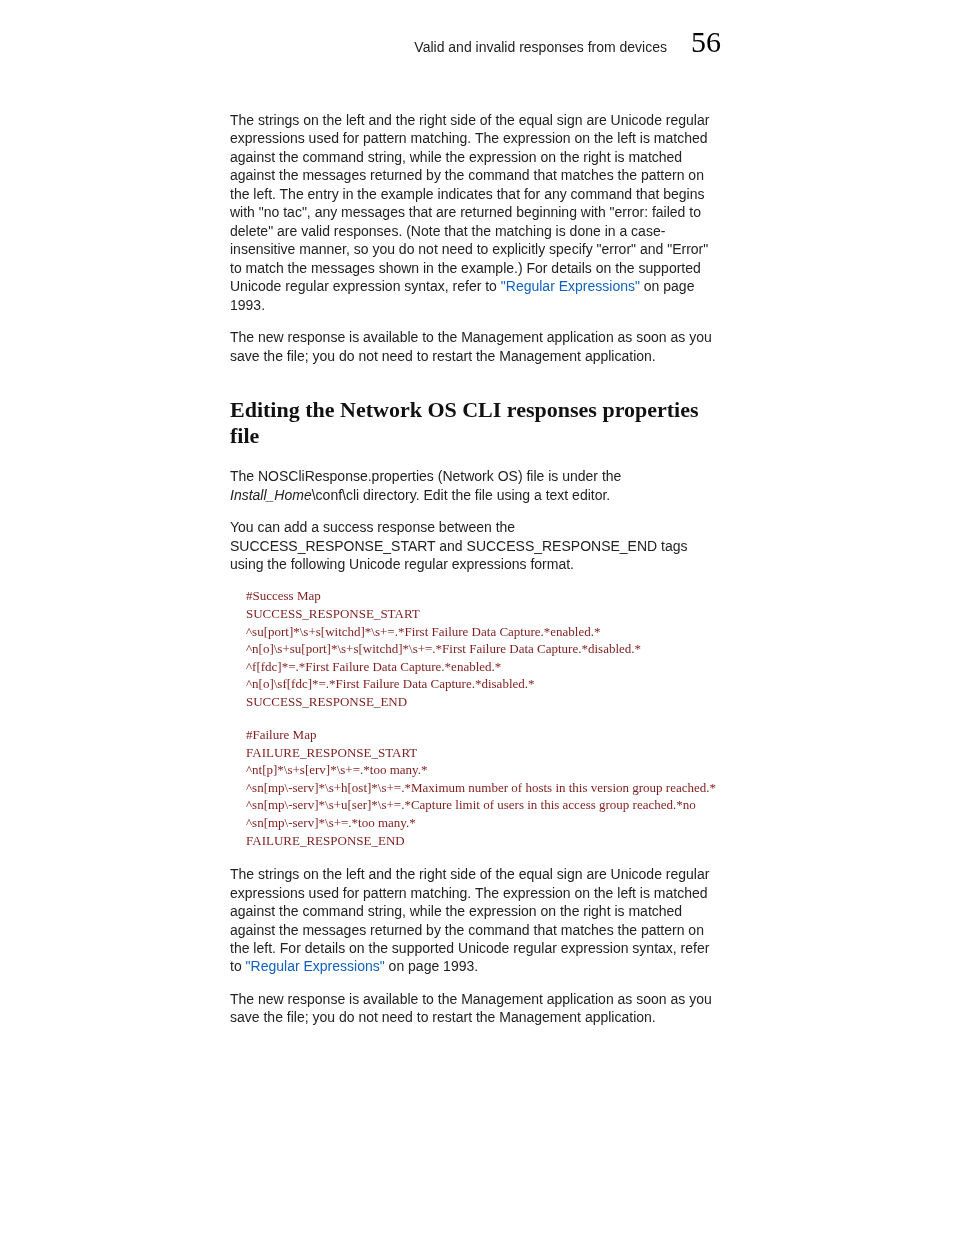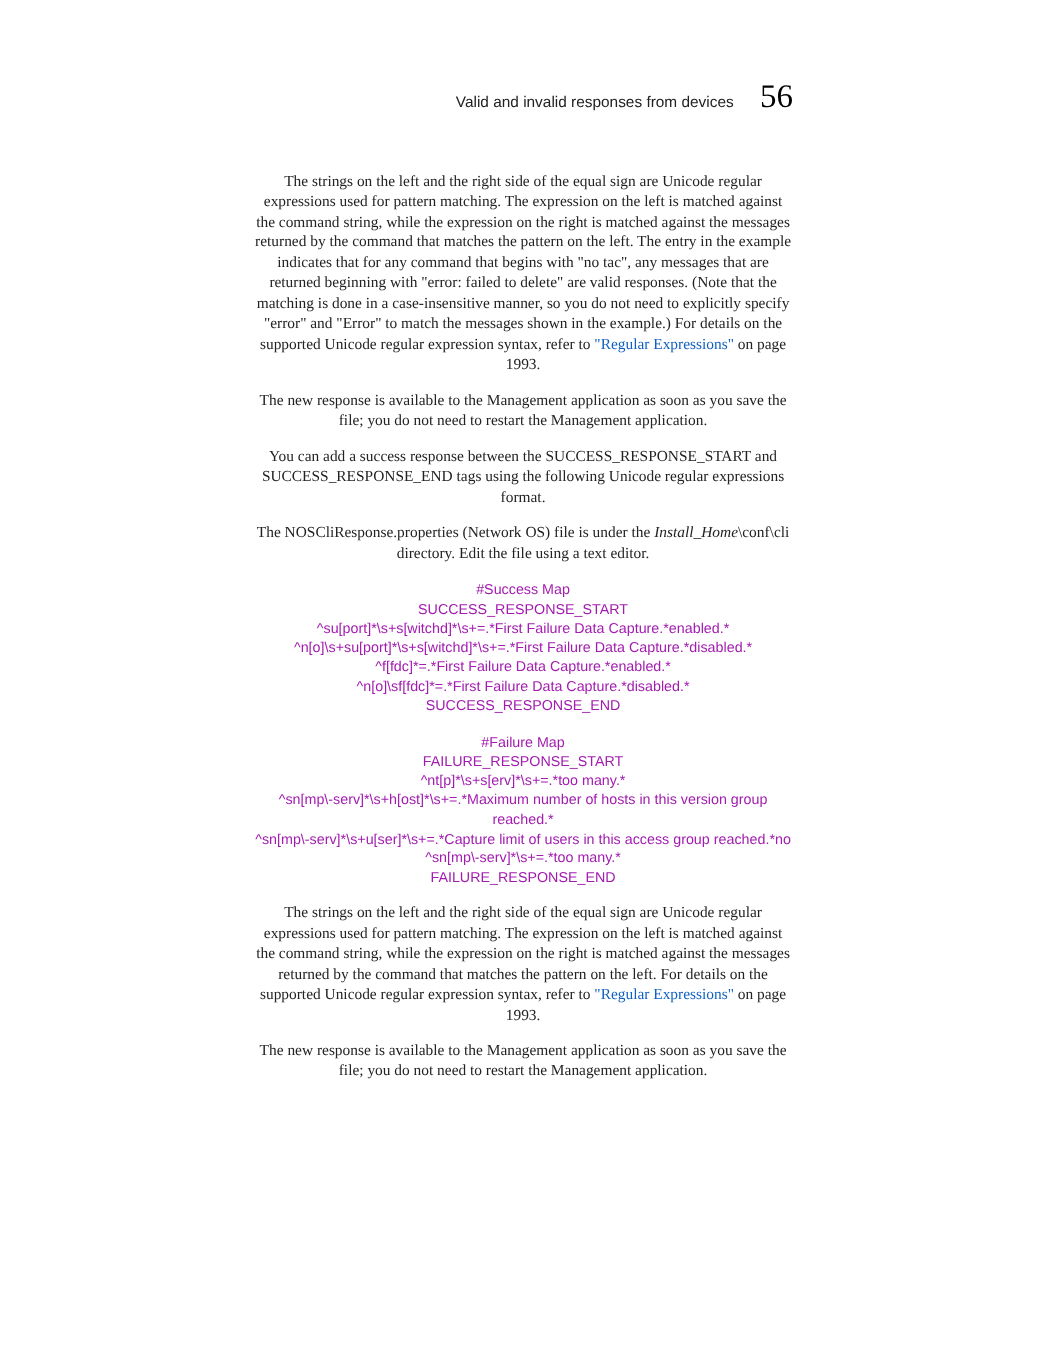--- a/index.html
+++ b/index.html
@@ -6,24 +6,23 @@
     margin: 0;
     padding: 0;
     background: #fff;
     font-family: Arial, Helvetica, sans-serif;
     color: #1a1a1a;
     width: 954px;
     height: 1235px;
     overflow: hidden;
   }
   .page {
-    padding: 73px 95px 60px 230px;
+    padding: 27px 95px 60px 230px;
     box-sizing: border-box;
     width: 816px;
-    text-align: center;
   }
   .header {
     display: flex;
     justify-content: flex-end;
     align-items: baseline;
     gap: 24px;
     margin-bottom: 54px;
   }
   .header-title {
     font-size: 14px;
@@ -34,67 +33,67 @@
     font-size: 30px;
     font-weight: normal;
     color: #000;
     line-height: 1;
   }
   p {
     font-size: 14px;
     line-height: 1.32;
     margin: 0 0 14px 0;
     color: #222;
-    font-family: Liberation Serif, serif;
   }
   .link {
     color: #1060c0;
   }
   h2 {
     font-family: Georgia, 'Times New Roman', serif;
     font-weight: bold;
     font-size: 22px;
     margin: 32px 0 18px 0;
     color: #111;
   }
   .em {
     font-style: italic;
   }
   pre {
-    font-family: Liberation Sans, sans-serif;
+    font-family: Liberation Serif, serif;
     font-size: 13px;
     line-height: 1.35;
     white-space: pre-wrap;
     word-wrap: break-word;
-    margin: 2px 0 16px 0;
-    color: #a21caf;
+    margin: 2px 0 16px 16px;
+    color: #7f1d1d;
   }
 </style>
 </head>
 <body>
 
 <div class="page">
 
   <div class="header">
     <span class="header-title">Valid and invalid responses from devices</span>
     <span class="chapter-num">56</span>
   </div>
 
   <p>
     <span>The strings on the left and the right side of the equal sign are Unicode regular expressions used for pattern matching. The expression on the left is matched against the command string, while the expression on the right is matched against the messages returned by the command that matches the pattern on the left. The entry in the example indicates that for any command that begins with "no tac", any messages that are returned beginning with "error: failed to delete" are valid responses. (Note that the matching is done in a case-insensitive manner, so you do not need to explicitly specify "error" and "Error" to match the messages shown in the example.) For details on the supported Unicode regular expression syntax, refer to </span><span class="link">"Regular Expressions"</span><span> on page 1993.</span>
   </p>
 
   <p>The new response is available to the Management application as soon as you save the file; you do not need to restart the Management application.</p>
 
-
-  <p>You can add a success response between the SUCCESS_RESPONSE_START and SUCCESS_RESPONSE_END tags using the following Unicode regular expressions format.</p>
+  <h2>Editing the Network OS CLI responses properties file</h2>
 
   <p>
     <span>The NOSCliResponse.properties (Network OS) file is under the </span><span class="em">Install_Home</span><span>\conf\cli directory. Edit the file using a text editor.</span>
   </p>
+
+  <p>You can add a success response between the SUCCESS_RESPONSE_START and SUCCESS_RESPONSE_END tags using the following Unicode regular expressions format.</p>
 
   <pre>#Success Map
 SUCCESS_RESPONSE_START
 ^su[port]*\s+s[witchd]*\s+=.*First Failure Data Capture.*enabled.*
 ^n[o]\s+su[port]*\s+s[witchd]*\s+=.*First Failure Data Capture.*disabled.*
 ^f[fdc]*=.*First Failure Data Capture.*enabled.*
 ^n[o]\sf[fdc]*=.*First Failure Data Capture.*disabled.*
 SUCCESS_RESPONSE_END</pre>
 
 

